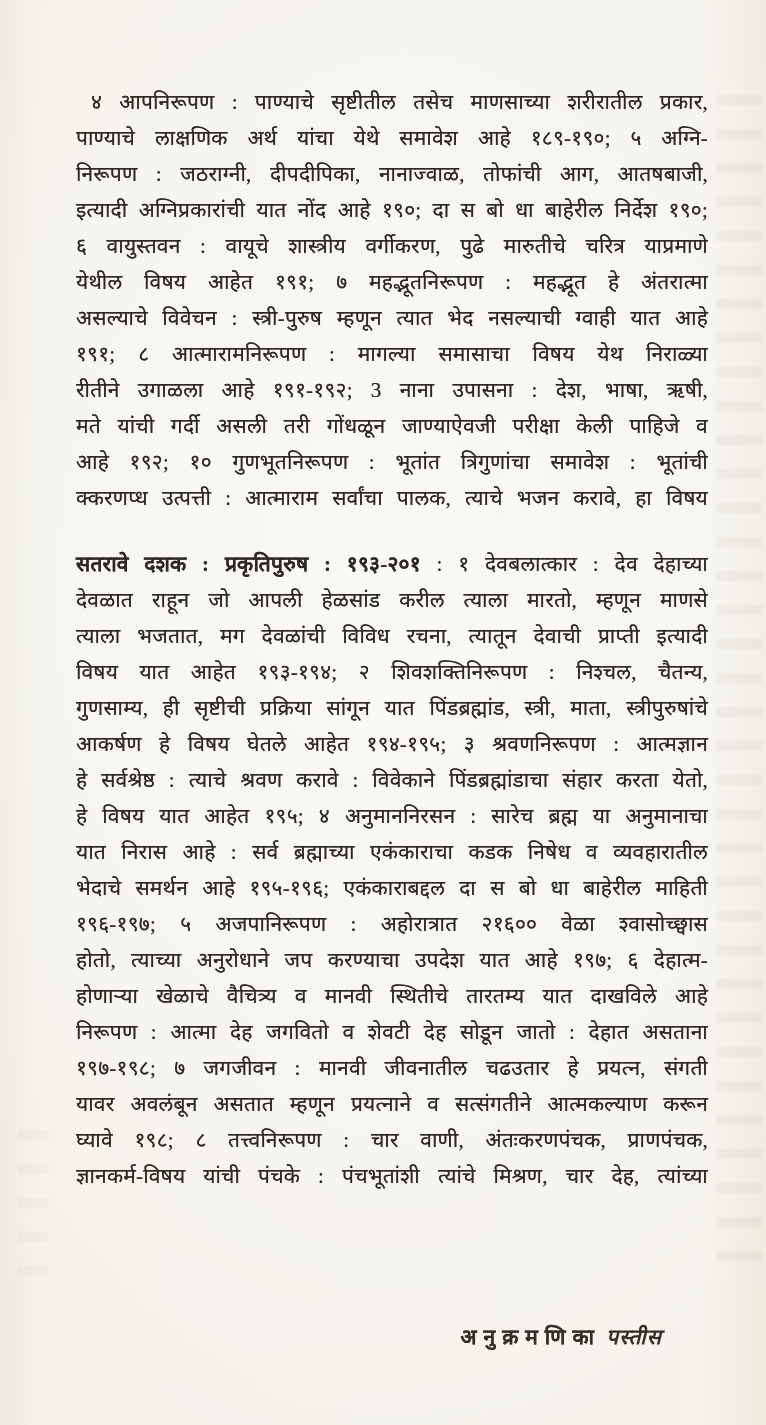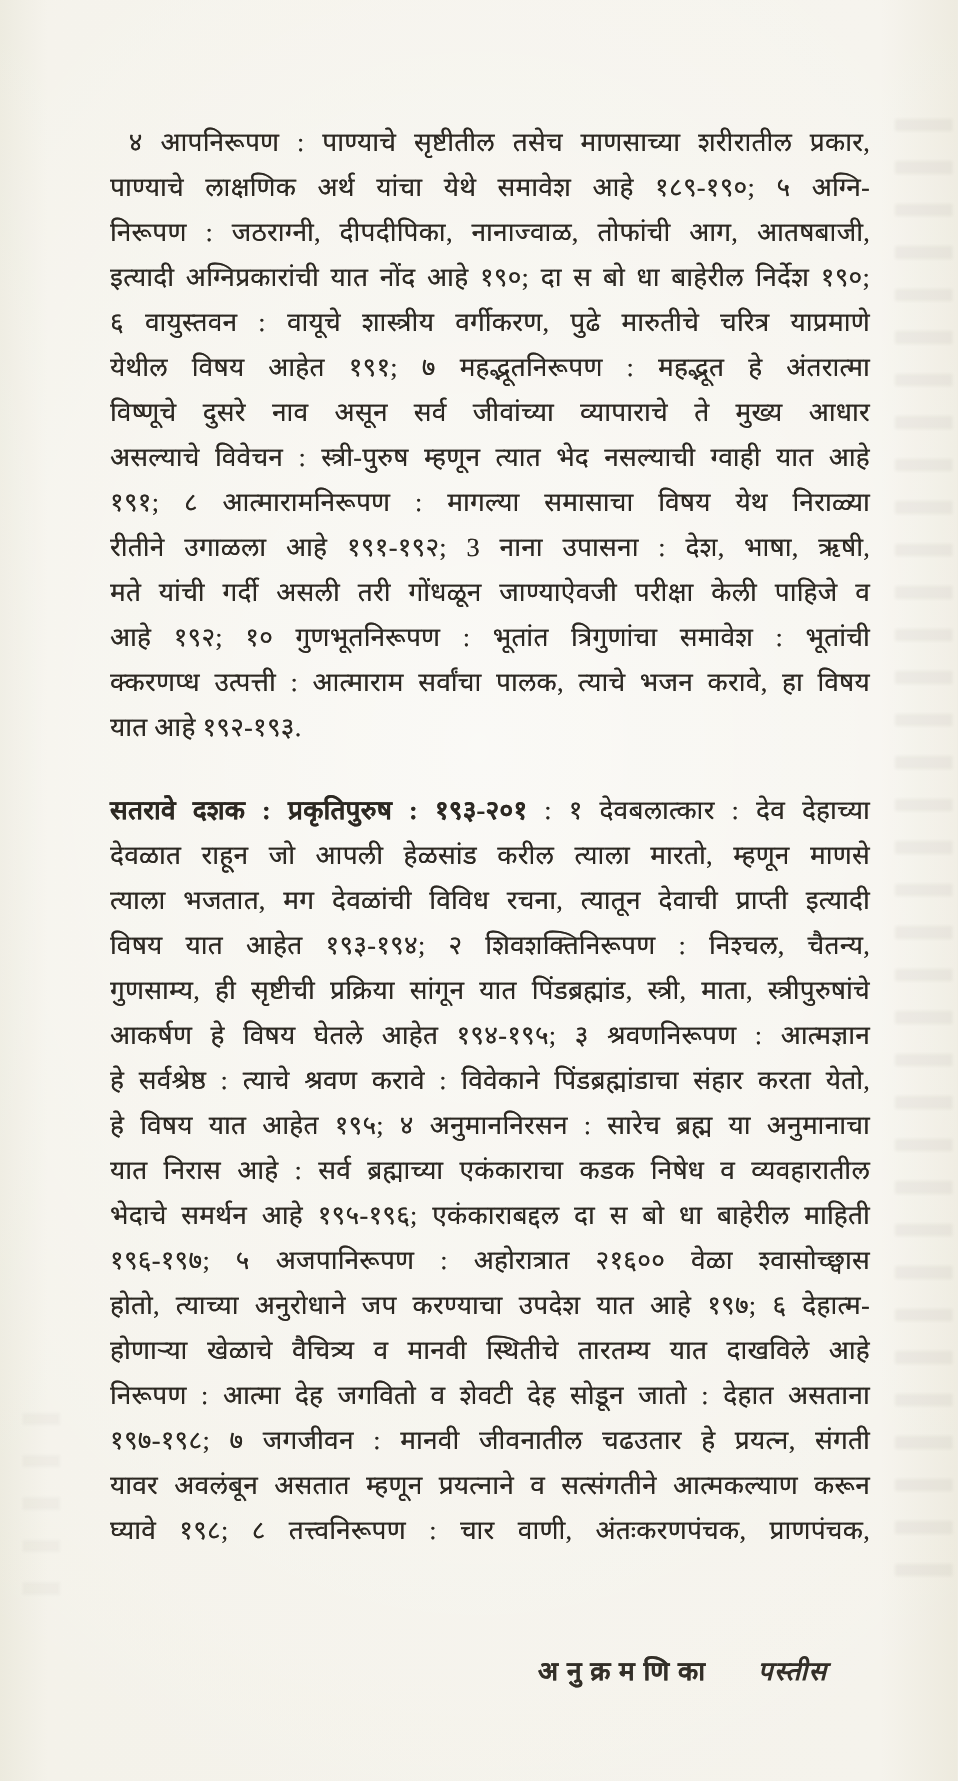--- a/index.html
+++ b/index.html
@@ -32,21 +32,21 @@
   }
   .bleed-right { right: 4px; top: 95px; width: 46px; height: 1180px; }
   .bleed-left  { left: 18px; top: 1130px; width: 30px; height: 160px; opacity: 0.07; }
 
   .text-block {
     position: absolute;
     left: 72px;
     top: 80px;
     width: 640px;
   }
-  .para { margin: 16px; }
+  .para { margin: 4px; }
   .para + .para { margin-top: 30px; }
   .line {
     height: 36px;
     line-height: 36px;
     font-size: 21px;
     letter-spacing: 0.2px;
     text-align: justify;
     text-align-last: justify;
     white-space: normal;
     text-shadow: 0 0 0.4px rgba(44,40,34,0.7);
@@ -64,21 +64,20 @@
     color: #332f28;
   }
   .footer .section-label {
     letter-spacing: 7px;
     font-weight: 600;
     text-shadow: 0 0 0.4px rgba(44,40,34,0.7);
     margin-left: 38px;
   }
   .footer .page-word {
     display: inline-block;
-    margin-left: 30px;
     font-style: italic;
     font-weight: 600;
     letter-spacing: 1px;
   }
 </style>
 </head>
 <body>
 
 <div class="page">
 
@@ -86,47 +85,46 @@
   <div class="bleed bleed-left"></div>
 
   <div class="text-block">
     <div class="para">
         <div class="line indent">४ आपनिरूपण : पाण्याचे सृष्टीतील तसेच माणसाच्या शरीरातील प्रकार,</div>
         <div class="line">पाण्याचे लाक्षणिक अर्थ यांचा येथे समावेश आहे १८९-१९०; ५ अग्नि-</div>
         <div class="line">निरूपण : जठराग्नी, दीपदीपिका, नानाज्वाळ, तोफांची आग, आतषबाजी,</div>
         <div class="line">इत्यादी अग्निप्रकारांची यात नोंद आहे १९०; दा स बो धा बाहेरील निर्देश १९०;</div>
         <div class="line">६ वायुस्तवन : वायूचे शास्त्रीय वर्गीकरण, पुढे मारुतीचे चरित्र याप्रमाणे</div>
         <div class="line">येथील विषय आहेत १९१; ७ महद्भूतनिरूपण : महद्भूत हे अंतरात्मा</div>
-        <div class="line">विष्णूचे दुसरे नाव असून सर्व जीवांच्या व्यापाराचे ते मुख्य आधार</div>
         <div class="line">असल्याचे विवेचन : स्त्री-पुरुष म्हणून त्यात भेद नसल्याची ग्वाही यात आहे</div>
         <div class="line">१९१; ८ आत्मारामनिरूपण : मागल्या समासाचा विषय येथ निराळ्या</div>
         <div class="line">रीतीने उगाळला आहे १९१-१९२; 3 नाना उपासना : देश, भाषा, ऋषी,</div>
         <div class="line">मते यांची गर्दी असली तरी गोंधळून जाण्याऐवजी परीक्षा केली पाहिजे व</div>
         <div class="line">आहे १९२; १० गुणभूतनिरूपण : भूतांत त्रिगुणांचा समावेश : भूतांची</div>
         <div class="line">क्करणप्ध उत्पत्ती : आत्माराम सर्वांचा पालक, त्याचे भजन करावे, हा विषय</div>
-        <div class="line short">यात आहे १९२-१९३.</div>
       </div>
     <div class="para">
         <div class="line"><b>सतरावे दशक : प्रकृतिपुरुष : १९३-२०१</b> : १ देवबलात्कार : देव देहाच्या</div>
         <div class="line">देवळात राहून जो आपली हेळसांड करील त्याला मारतो, म्हणून माणसे</div>
         <div class="line">त्याला भजतात, मग देवळांची विविध रचना, त्यातून देवाची प्राप्ती इत्यादी</div>
         <div class="line">विषय यात आहेत १९३-१९४; २ शिवशक्तिनिरूपण : निश्चल, चैतन्य,</div>
         <div class="line">गुणसाम्य, ही सृष्टीची प्रक्रिया सांगून यात पिंडब्रह्मांड, स्त्री, माता, स्त्रीपुरुषांचे</div>
         <div class="line">आकर्षण हे विषय घेतले आहेत १९४-१९५; ३ श्रवणनिरूपण : आत्मज्ञान</div>
         <div class="line">हे सर्वश्रेष्ठ : त्याचे श्रवण करावे : विवेकाने पिंडब्रह्मांडाचा संहार करता येतो,</div>
         <div class="line">हे विषय यात आहेत १९५; ४ अनुमाननिरसन : सारेच ब्रह्म या अनुमानाचा</div>
         <div class="line">यात निरास आहे : सर्व ब्रह्माच्या एकंकाराचा कडक निषेध व व्यवहारातील</div>
         <div class="line">भेदाचे समर्थन आहे १९५-१९६; एकंकाराबद्दल दा स बो धा बाहेरील माहिती</div>
         <div class="line">१९६-१९७; ५ अजपानिरूपण : अहोरात्रात २१६०० वेळा श्वासोच्छ्वास</div>
         <div class="line">होतो, त्याच्या अनुरोधाने जप करण्याचा उपदेश यात आहे १९७; ६ देहात्म-</div>
         <div class="line">होणाऱ्या खेळाचे वैचित्र्य व मानवी स्थितीचे तारतम्य यात दाखविले आहे</div>
         <div class="line">निरूपण : आत्मा देह जगवितो व शेवटी देह सोडून जातो : देहात असताना</div>
         <div class="line">१९७-१९८; ७ जगजीवन : मानवी जीवनातील चढउतार हे प्रयत्न, संगती</div>
         <div class="line">यावर अवलंबून असतात म्हणून प्रयत्नाने व सत्संगतीने आत्मकल्याण करून</div>
         <div class="line">घ्यावे १९८; ८ तत्त्वनिरूपण : चार वाणी, अंतःकरणपंचक, प्राणपंचक,</div>
+        <div class="line">ज्ञानकर्म-विषय यांची पंचके : पंचभूतांशी त्यांचे मिश्रण, चार देह, त्यांच्या</div>
       </div>
   </div>
 
   <div class="footer">
     <span class="section-label">अनुक्रमणिका</span>
     <span class="page-word">पस्तीस</span>
   </div>
 
 </div>
 

